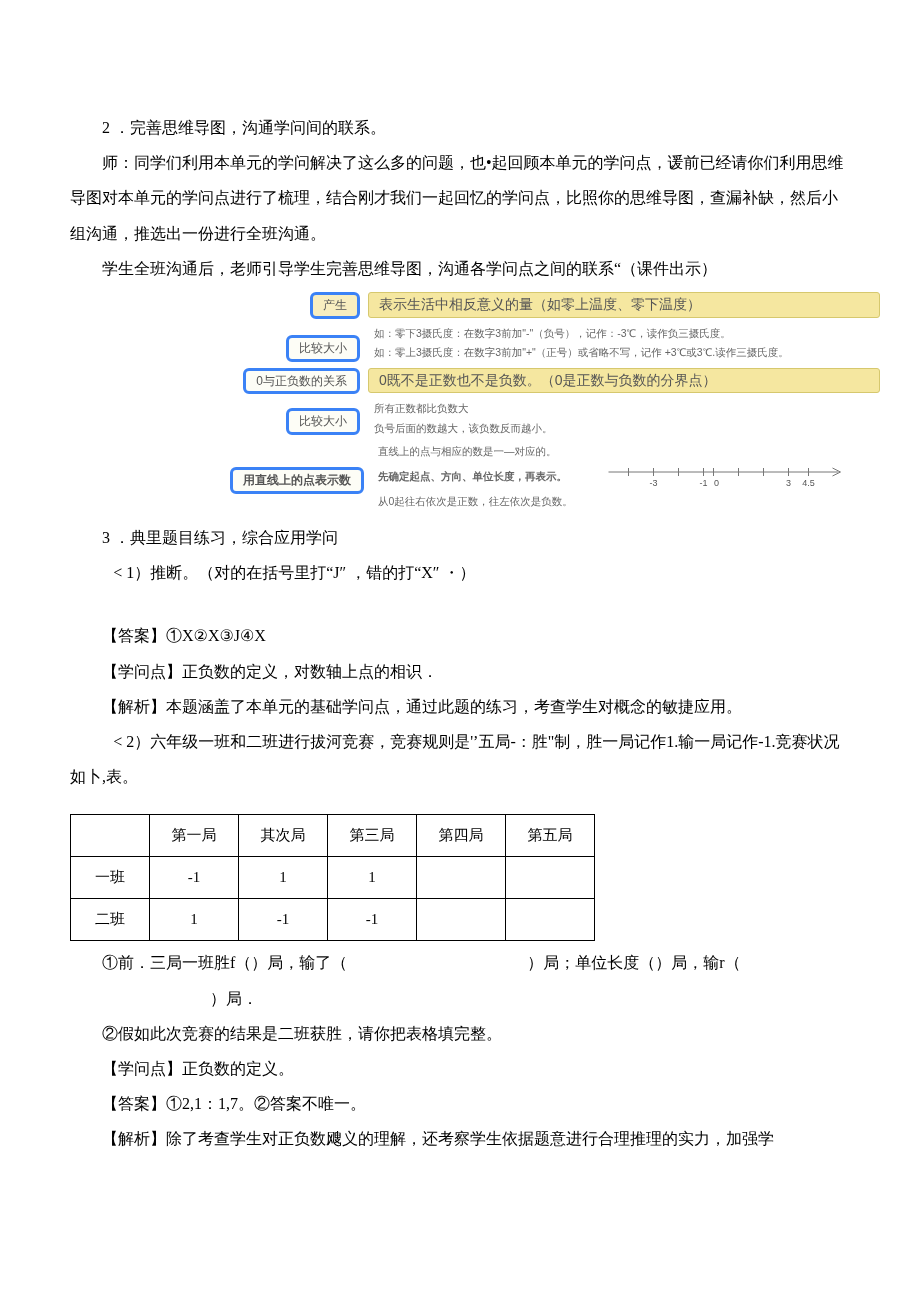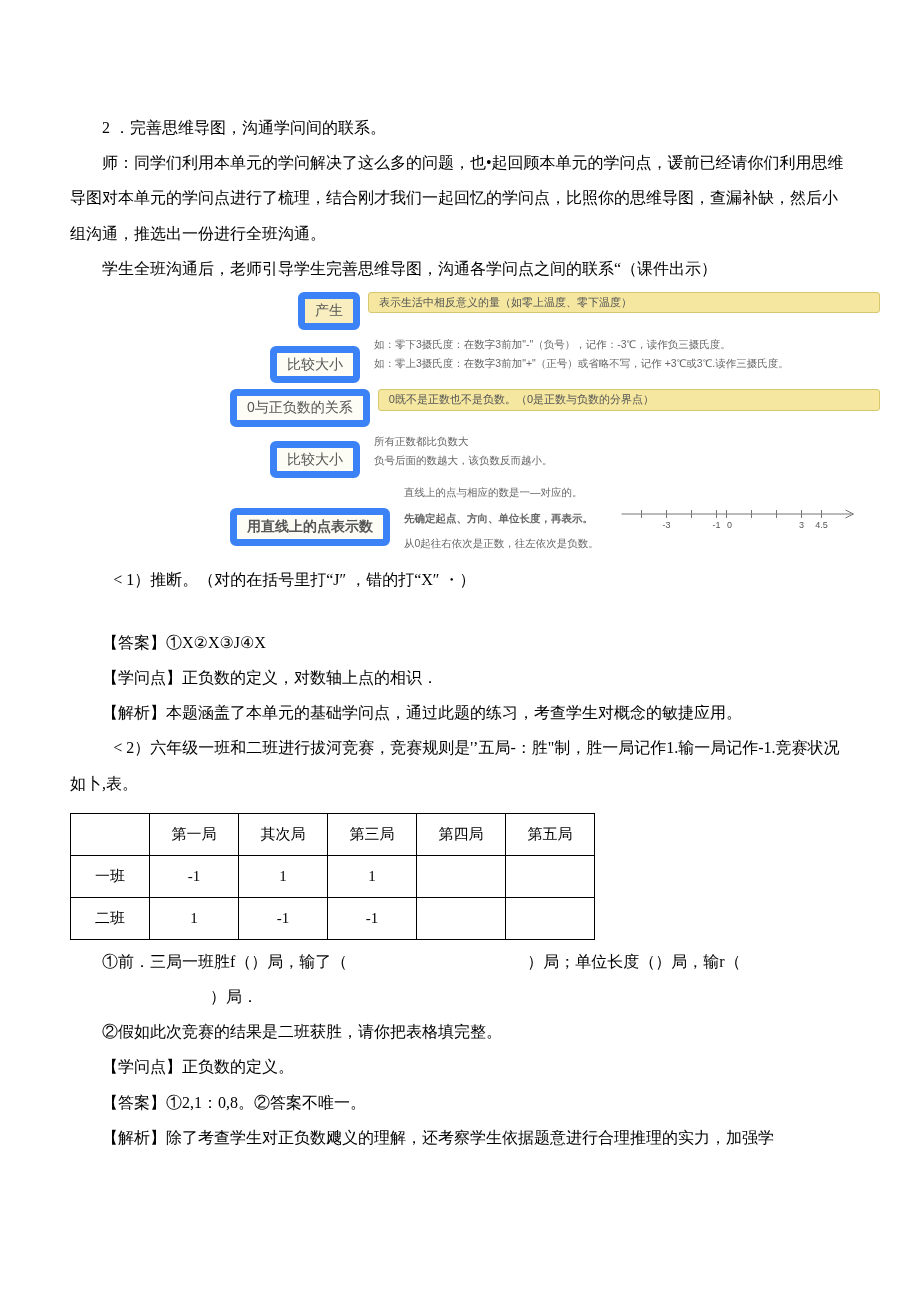--- a/index.html
+++ b/index.html
@@ -43,39 +43,39 @@
     padding-right: 8px;
   }
   .mm-right {
     flex: 1;
     display: flex;
     flex-direction: column;
     gap: 3px;
   }
   .pill {
     display: inline-block;
-    border: 7px solid #3b82f6;
+    border: 3px solid #3b82f6;
     border-radius: 6px;
     padding: 2px 10px;
-    font-size: 14px;
+    font-size: 12px;
     white-space: nowrap;
   }
   .pill-orange {
     background: #f8eec0;
   }
   .pill-plain {
     background: #fdfdf6;
   }
   .bar-yellow {
     display: inline-block;
     background: #f5e7a0;
     border: 1px solid #d6c86e;
     border-radius: 3px;
     padding: 2px 10px;
-    font-size: 11px;
+    font-size: 14px;
   }
   .mm-text {
     font-size: 10.5px;
     color: #666;
     display: inline-block;
     padding: 1px 0 1px 6px;
   }
   .mm-numberline-row{
     display:flex;
     gap:10px;
@@ -83,21 +83,21 @@
   }
   .numline {
     flex:1;
     height: 28px;
   }
   .numline svg { width: 100%; height: 100%; }
 
   
   table.data {
     border-collapse: collapse;
-    margin: 12px 0 4px 0;
+    margin: 20px 0 4px 0;
     font-size: 15px;
   }
   table.data th, table.data td {
     border: 1px solid #000;
     padding: 4px 0;
     text-align: center;
     font-weight: normal;
   }
   table.data .c0 { width: 78px; }
   table.data .c1 { width: 88px; }
@@ -190,20 +190,21 @@
               </g>
             </svg>
           </div>
         </div>
         <span class="mm-text">从0起往右依次是正数，往左依次是负数。</span>
       </div>
     </div>
 
   </div>
 
+  <p class="para">3 ．典里题目练习，综合应用学问</p>
   <p class="para" style="text-indent:2.7em;">&lt; 1）推断。（对的在括号里打“J″ ，错的打“X″ ・）</p>
   <div style="height:28px;"></div>
   <p class="para">【答案】①X②X③J④X</p>
   <p class="para">【学问点】正负数的定义，对数轴上点的相识．</p>
   <p class="para">【解析】本题涵盖了本单元的基础学问点，通过此题的练习，考查学生对概念的敏捷应用。</p>
   <p class="para" style="text-indent:2.7em;">&lt; 2）六年级一班和二班进行拔河竞赛，竞赛规则是'’五局-：胜"制，胜一局记作1.输一局记作-1.竞赛状况如卜,表。</p>
 
   <table class="data">
     <tbody>
         <tr>
@@ -231,16 +232,16 @@
       <td></td>
     </tr>
   </tbody>
     </table>
 
   <p class="para fillblanks">
     <span>①前．三局一班胜f（）局，输了（</span><span class="gap1"></span><span>）局；单位长度（）局，输r（</span><span class="gap2"></span><span>）局．</span>
   </p>
   <p class="para">②假如此次竞赛的结果是二班获胜，请你把表格填完整。</p>
   <p class="para">【学问点】正负数的定义。</p>
-  <p class="para">【答案】①2,1：0,8。②答案不唯一。</p>
+  <p class="para">【答案】①2,1：1,7。②答案不唯一。</p>
   <p class="para">【解析】除了考查学生对正负数飕义的理解，还考察学生依据题意进行合理推理的实力，加强学</p>
 
 </div>
 
 </body></html>

